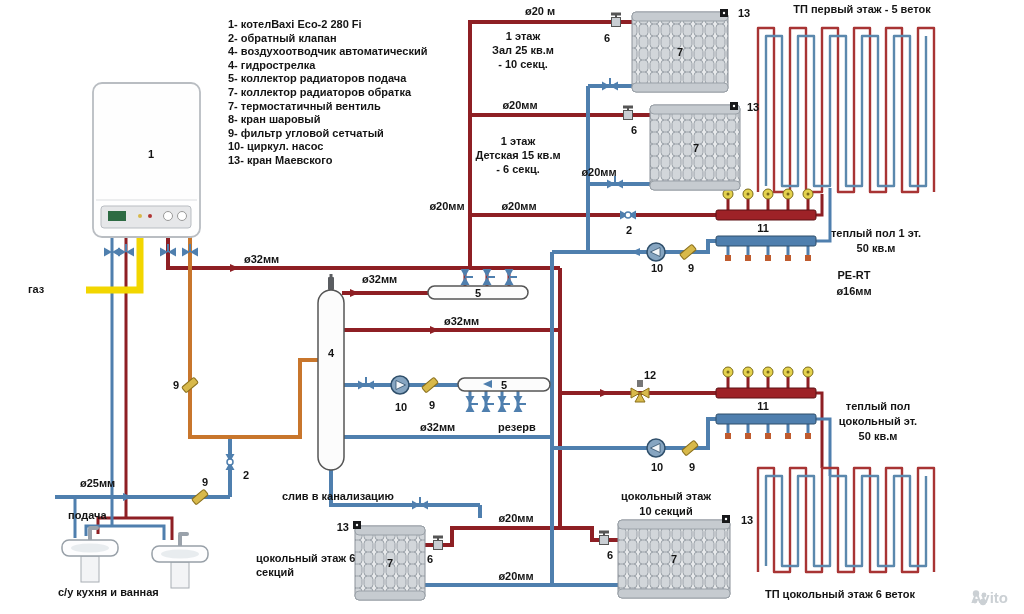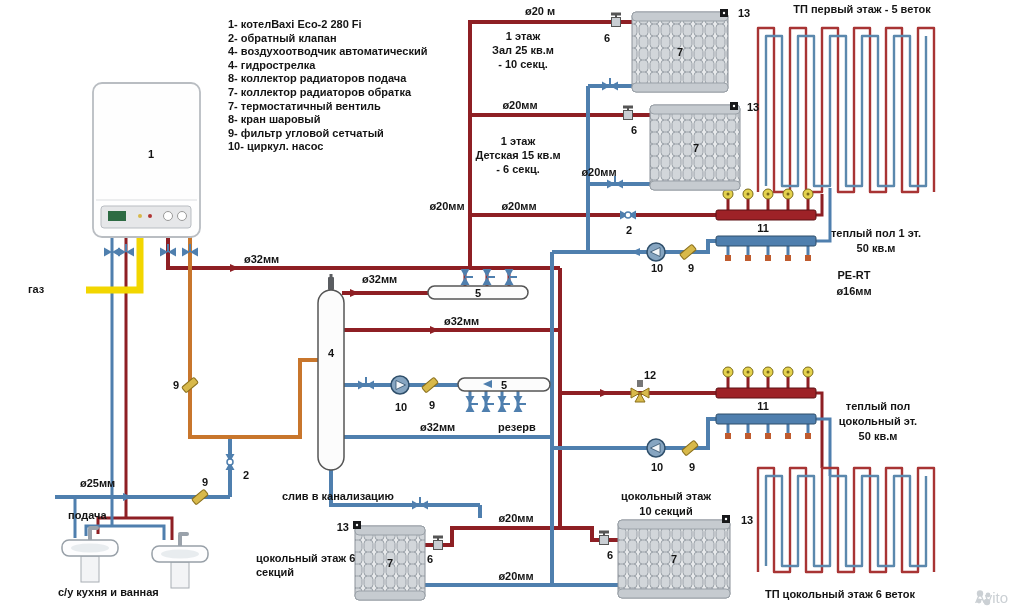--- a/index.html
+++ b/index.html
@@ -13,21 +13,21 @@
   svg text.ta-s{text-anchor:start}
   svg text.ta-e{text-anchor:end}
   .sup{stroke:#8e1f24;fill:none;stroke-width:4;}
   .ret{stroke:#4f7fae;fill:none;stroke-width:4;}
   .thin{stroke-width:3;}
   .loop{stroke:#c8762c;fill:none;stroke-width:4;}
   .gasline{stroke:#f2d600;fill:none;stroke-width:7;}
   .coil{fill:none;stroke-width:2.4;stroke-linejoin:round;}
   .coil.r{stroke:#a83434;} .coil.b{stroke:#5b88ad;}
   .watermark{position:absolute;right:16px;bottom:8px;display:flex;align-items:center;gap:5px;
-             color:#cbd0d4;font-weight:400;font-size:15px;justify-content:center;}
+             color:#cbd0d4;font-weight:700;font-size:15px;justify-content:center;}
 </style>
 </head>
 <body>
 
 <div class="stage">
 
 <svg width="1024" height="614" viewBox="0 0 1024 614">
   <defs>
     <g id="valve">
       <polygon points="-8,-4.5 -8,4.5 0,0" fill="currentColor"></polygon>
@@ -342,26 +342,27 @@
     <text x="840" y="598">ТП цокольный этаж 6 веток</text>
     <text x="28" y="293" class="ta-s">газ</text>
   </g>
 </svg>
 
 <div class="legend">
   <div>1- котелBaxi Eco-2 280 Fi</div>
   <div>2- обратный клапан</div>
   <div>4- воздухоотводчик автоматический</div>
   <div>4- гидрострелка</div>
-  <div>8- коллектор радиаторов подача</div>
+  <div>5- коллектор радиаторов подача</div>
   <div>7- коллектор радиаторов обратка</div>
   <div>7- термостатичный вентиль</div>
   <div>8- кран шаровый</div>
   <div>9- фильтр угловой сетчатый</div>
   <div>10- циркул. насос</div>
+  <div>13- кран Маевского</div>
 </div>
 
 <div class="watermark">
   <svg width="18" height="18" viewBox="0 0 18 18">
     <circle cx="5" cy="4.5" r="3.2" fill="#cbd0d4"></circle>
     <circle cx="13" cy="6" r="2.4" fill="#cbd0d4"></circle>
     <circle cx="4" cy="12" r="2.4" fill="#cbd0d4"></circle>
     <circle cx="12" cy="13" r="3.2" fill="#cbd0d4"></circle>
   </svg>
   <span>Avito</span>

